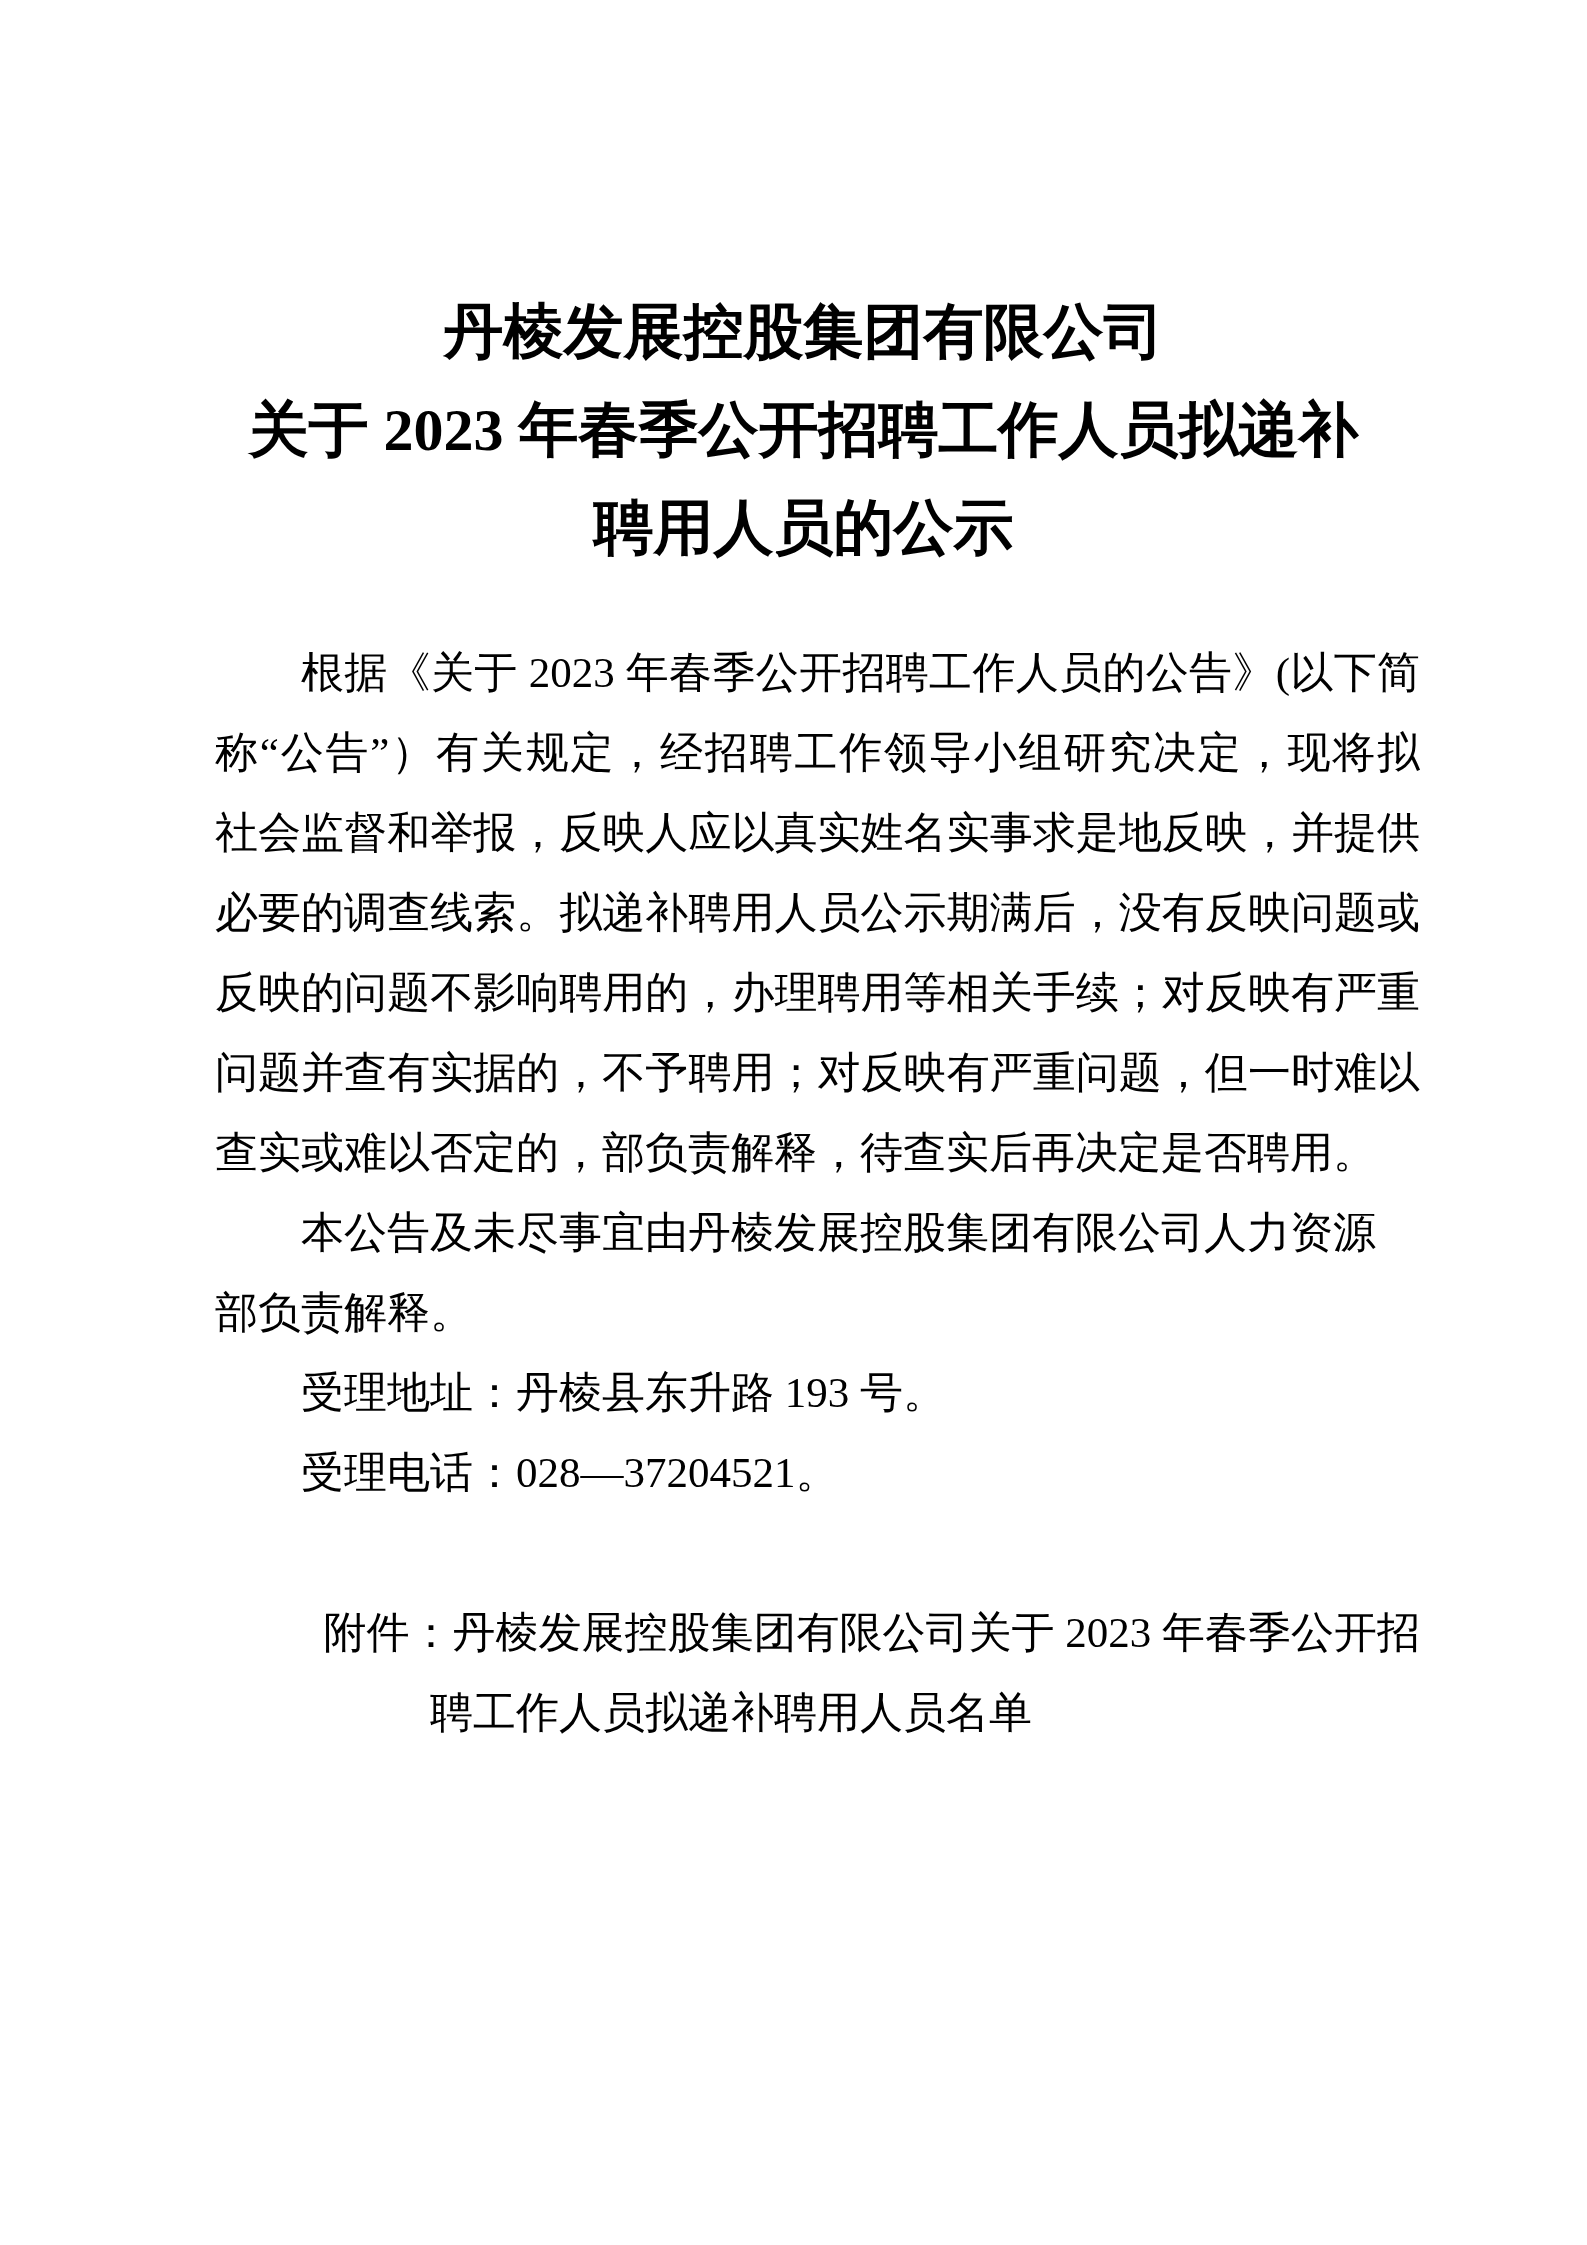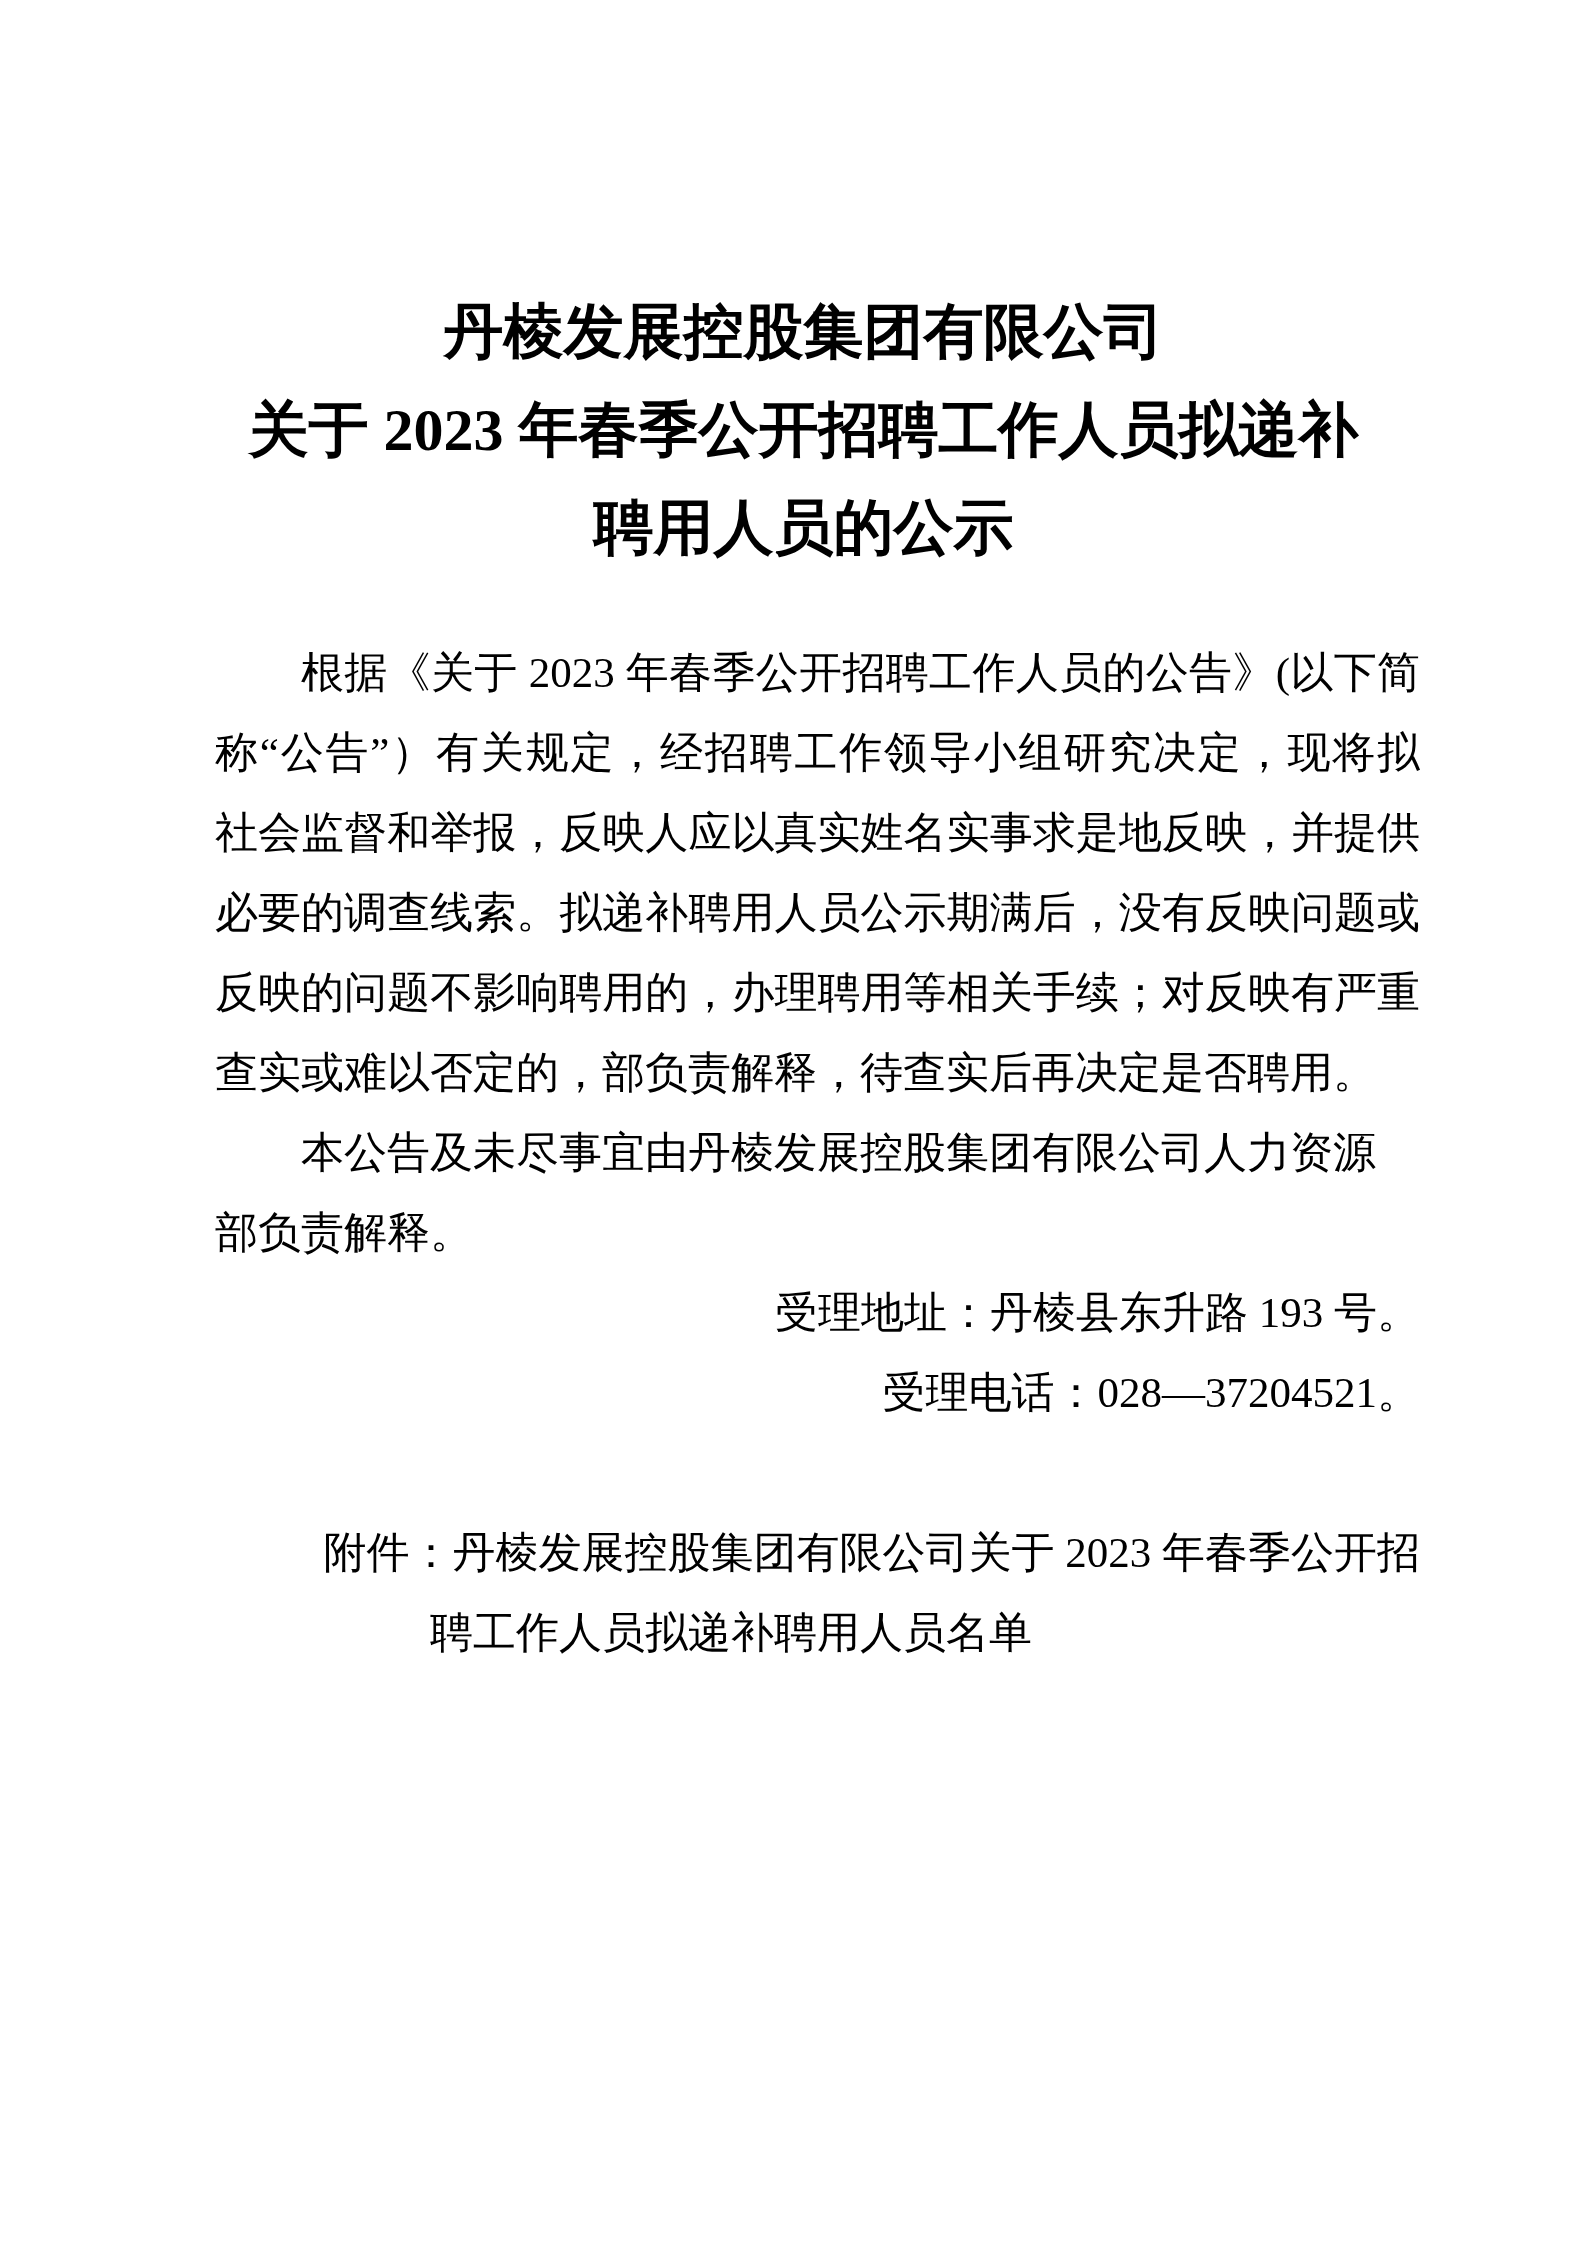--- a/index.html
+++ b/index.html
@@ -25,21 +25,21 @@
   }
   .body-block {
     margin: 56px 167px 0 215px;
     font-size: 43px;
     line-height: 80px;
   }
   .para { margin: 0; }
   .jline { text-align: justify; text-align-last: justify; }
   .lline { text-align: left; text-align-last: left; }
   .indent { text-indent: 2em; }
-  .contact-line { text-align: right; text-indent: 2em; }
+  .contact-line { text-align: left; text-indent: 2em; }
   .attachment-block { margin-top: 80px; }
   .attach-line1 { margin-left: 86px; text-align: right; white-space: nowrap; }
   .attach-line2 { margin-left: 215px; text-align: left; white-space: nowrap; }
 </style>
 </head>
 <body>
 
 <div class="page">
 
   <div class="title-block">
@@ -52,20 +52,21 @@
 
     <div class="para">
       <div class="jline indent">根据《关于 2023 年春季公开招聘工作人员的公告》(以下简</div>
       <div class="jline">称“公告”）有关规定，经招聘工作领导小组研究决定，现将拟</div>
     </div>
 
     <div class="para">
       <div class="jline">社会监督和举报，反映人应以真实姓名实事求是地反映，并提供</div>
       <div class="jline">必要的调查线索。拟递补聘用人员公示期满后，没有反映问题或</div>
       <div class="jline">反映的问题不影响聘用的，办理聘用等相关手续；对反映有严重</div>
+      <div class="jline">问题并查有实据的，不予聘用；对反映有严重问题，但一时难以</div>
       <div class="lline">查实或难以否定的，部负责解释，待查实后再决定是否聘用。</div>
     </div>
 
     <div class="para">
       <div class="lline indent">本公告及未尽事宜由丹棱发展控股集团有限公司人力资源</div>
       <div class="lline">部负责解释。</div>
     </div>
 
     <div class="para">
       <div class="contact-line">受理地址：丹棱县东升路 193 号。</div>

